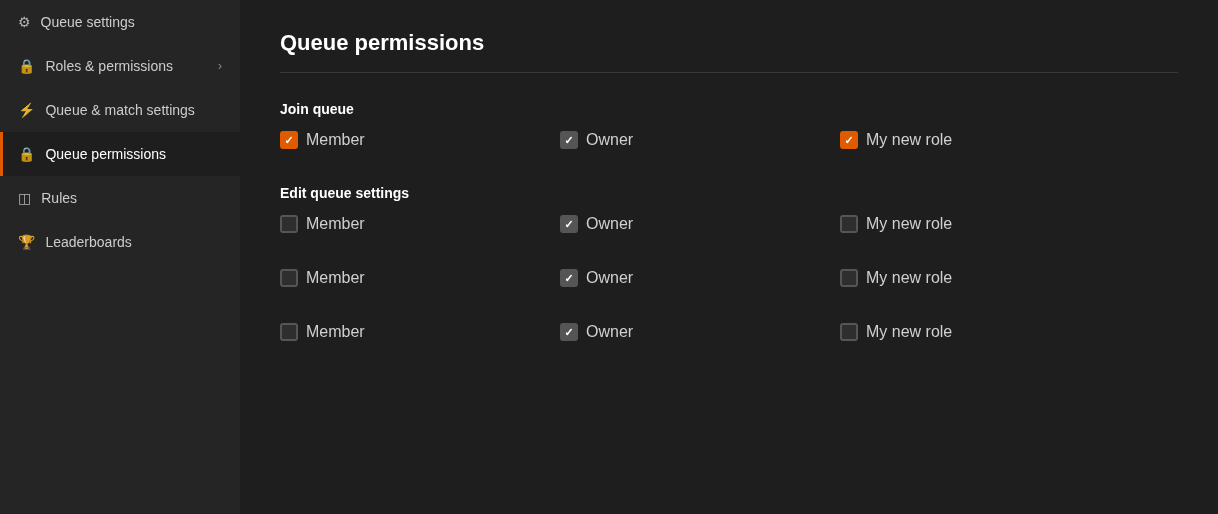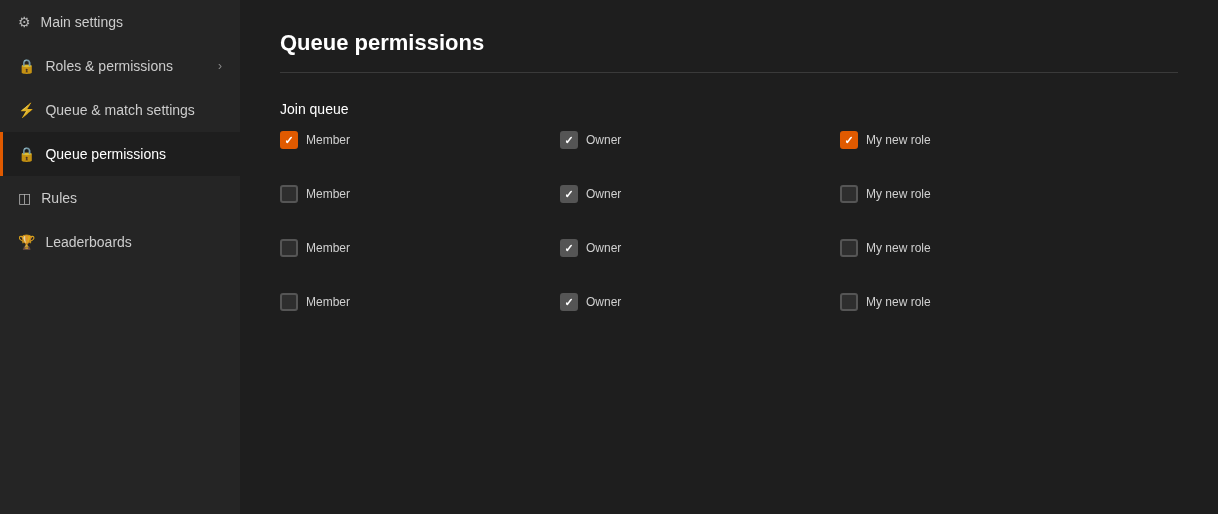--- a/index.html
+++ b/index.html
@@ -74,42 +74,42 @@
       border-top: 1px solid #3a3a3a;
       margin-bottom: 28px;
     }
 
     .permission-section {
       margin-bottom: 36px;
     }
 
     .section-label {
       font-size: 14px;
-      font-weight: 400;
+      font-weight: 700;
       color: #fff;
       margin-bottom: 14px;
     }
 
     .checkbox-row {
       display: flex;
       align-items: center;
       gap: 0;
     }
 
     .checkbox-item {
       display: flex;
       align-items: center;
       gap: 8px;
       width: 280px;
       cursor: pointer;
     }
 
     .checkbox-item label {
       cursor: pointer;
-      font-size: 12px;
+      font-size: 16px;
       color: #d0d0d0;
     }
 
     
     .custom-checkbox {
       width: 18px;
       height: 18px;
       border-radius: 3px;
       border: 2px solid #555;
       background: transparent;
@@ -142,21 +142,21 @@
       line-height: 1;
     }
   </style>
 </head>
 <body>
 
 <div class="sidebar">
 
 <div class="sidebar-item">
       <span class="icon">⚙</span>
-      <span>Main settings</span>
+      <span>Queue settings</span>
     </div>
     <div class="sidebar-item">
       <span class="icon">🔒</span>
       <span>Roles &amp; permissions</span>
       <span class="chevron">›</span>
     </div>
     <div class="sidebar-item">
       <span class="icon">⚡</span>
       <span>Queue &amp; match settings</span>
     </div>
@@ -195,20 +195,21 @@
           </div>
           <div class="checkbox-item">
             <div class="custom-checkbox checked-orange">
               <span class="checkmark">✓</span>
             </div>
             <label>My new role</label>
           </div>
         </div>
       </div>
       <div class="permission-section">
+        <div class="section-label">Edit queue settings</div>
         <div class="checkbox-row">
           <div class="checkbox-item">
             <div class="custom-checkbox unchecked"></div>
             <label>Member</label>
           </div>
           <div class="checkbox-item">
             <div class="custom-checkbox checked-gray">
               <span class="checkmark">✓</span>
             </div>
             <label>Owner</label>

